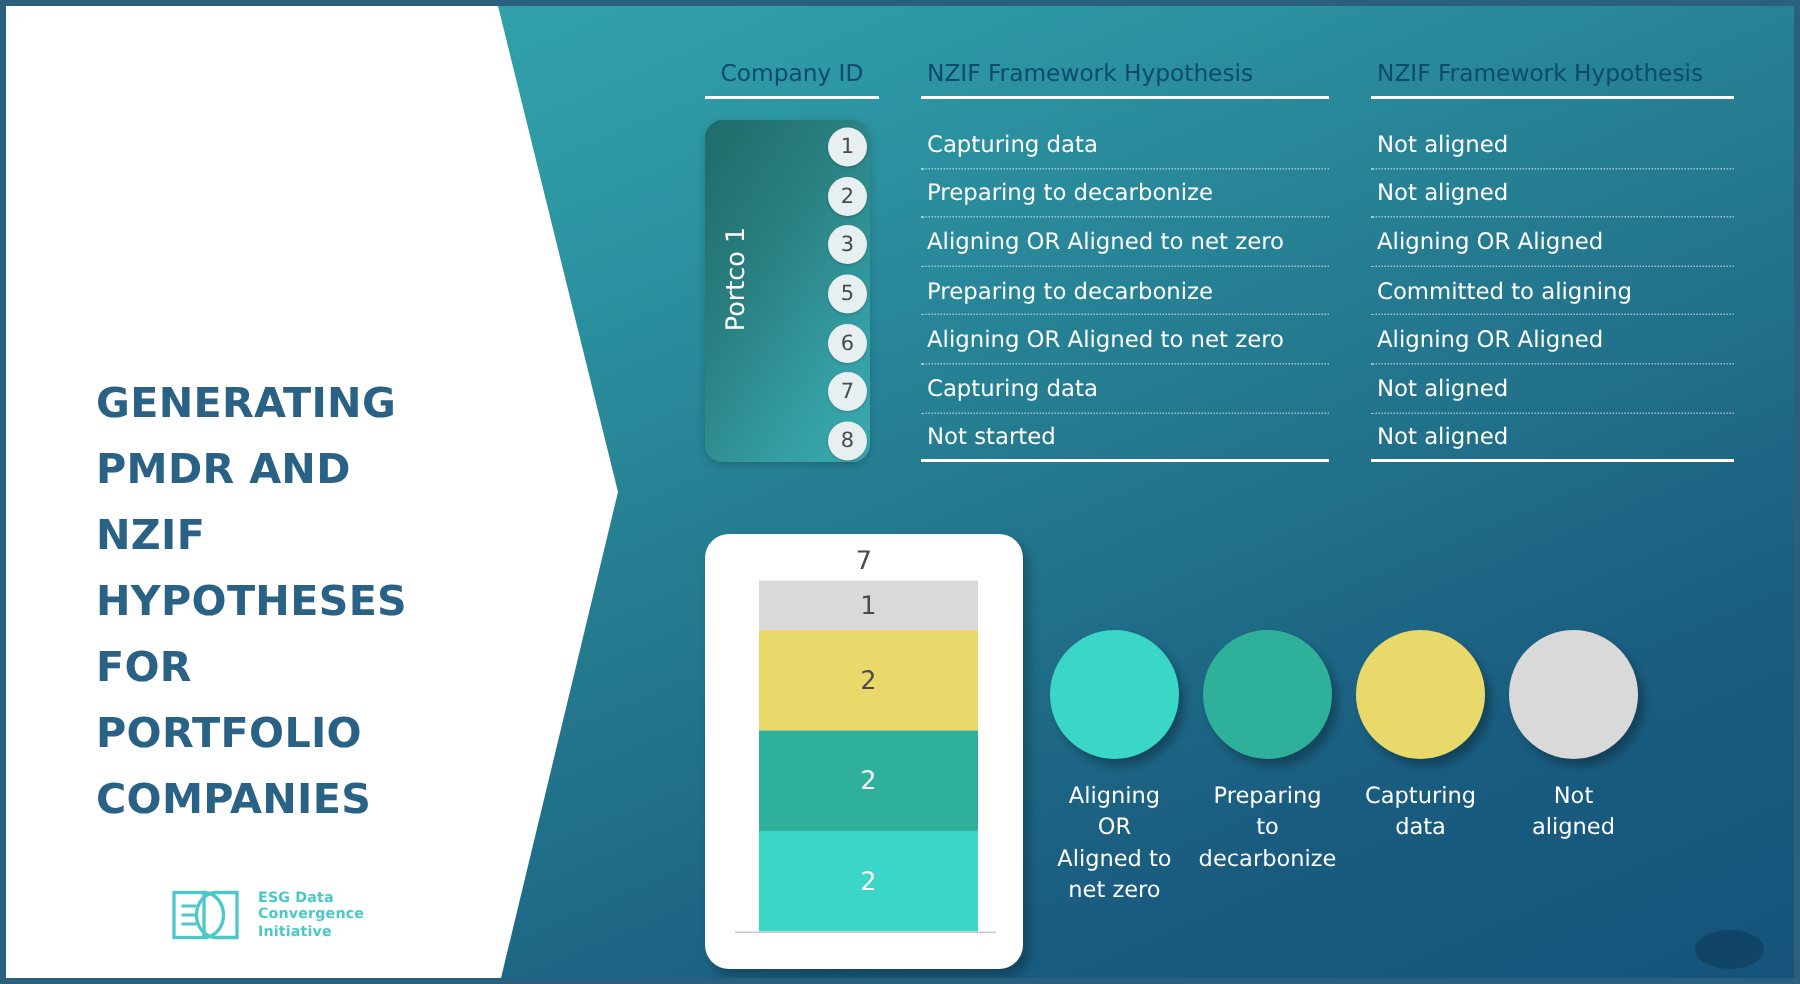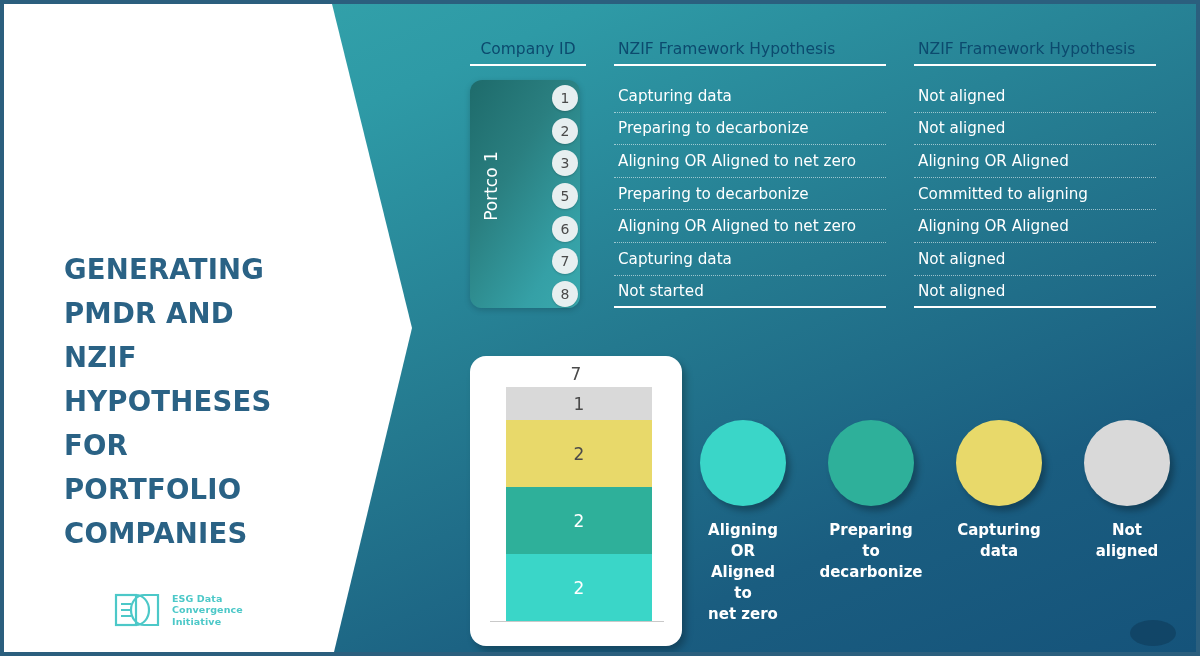--- a/index.html
+++ b/index.html
@@ -212,22 +212,21 @@
     height: 1.5px;
     background: #c9c9c9;
   }
 
   
   .legend {
     position: absolute;
     left: 696px;
     top: 416px;
     display: flex;
-    gap: 42px;
-    font-weight: bold;
+    gap: 16px;
   }
   .legend-item {
     width: 86px;
     display: flex;
     flex-direction: column;
     align-items: center;
   }
   .legend-dot {
     width: 86px;
     height: 86px;

